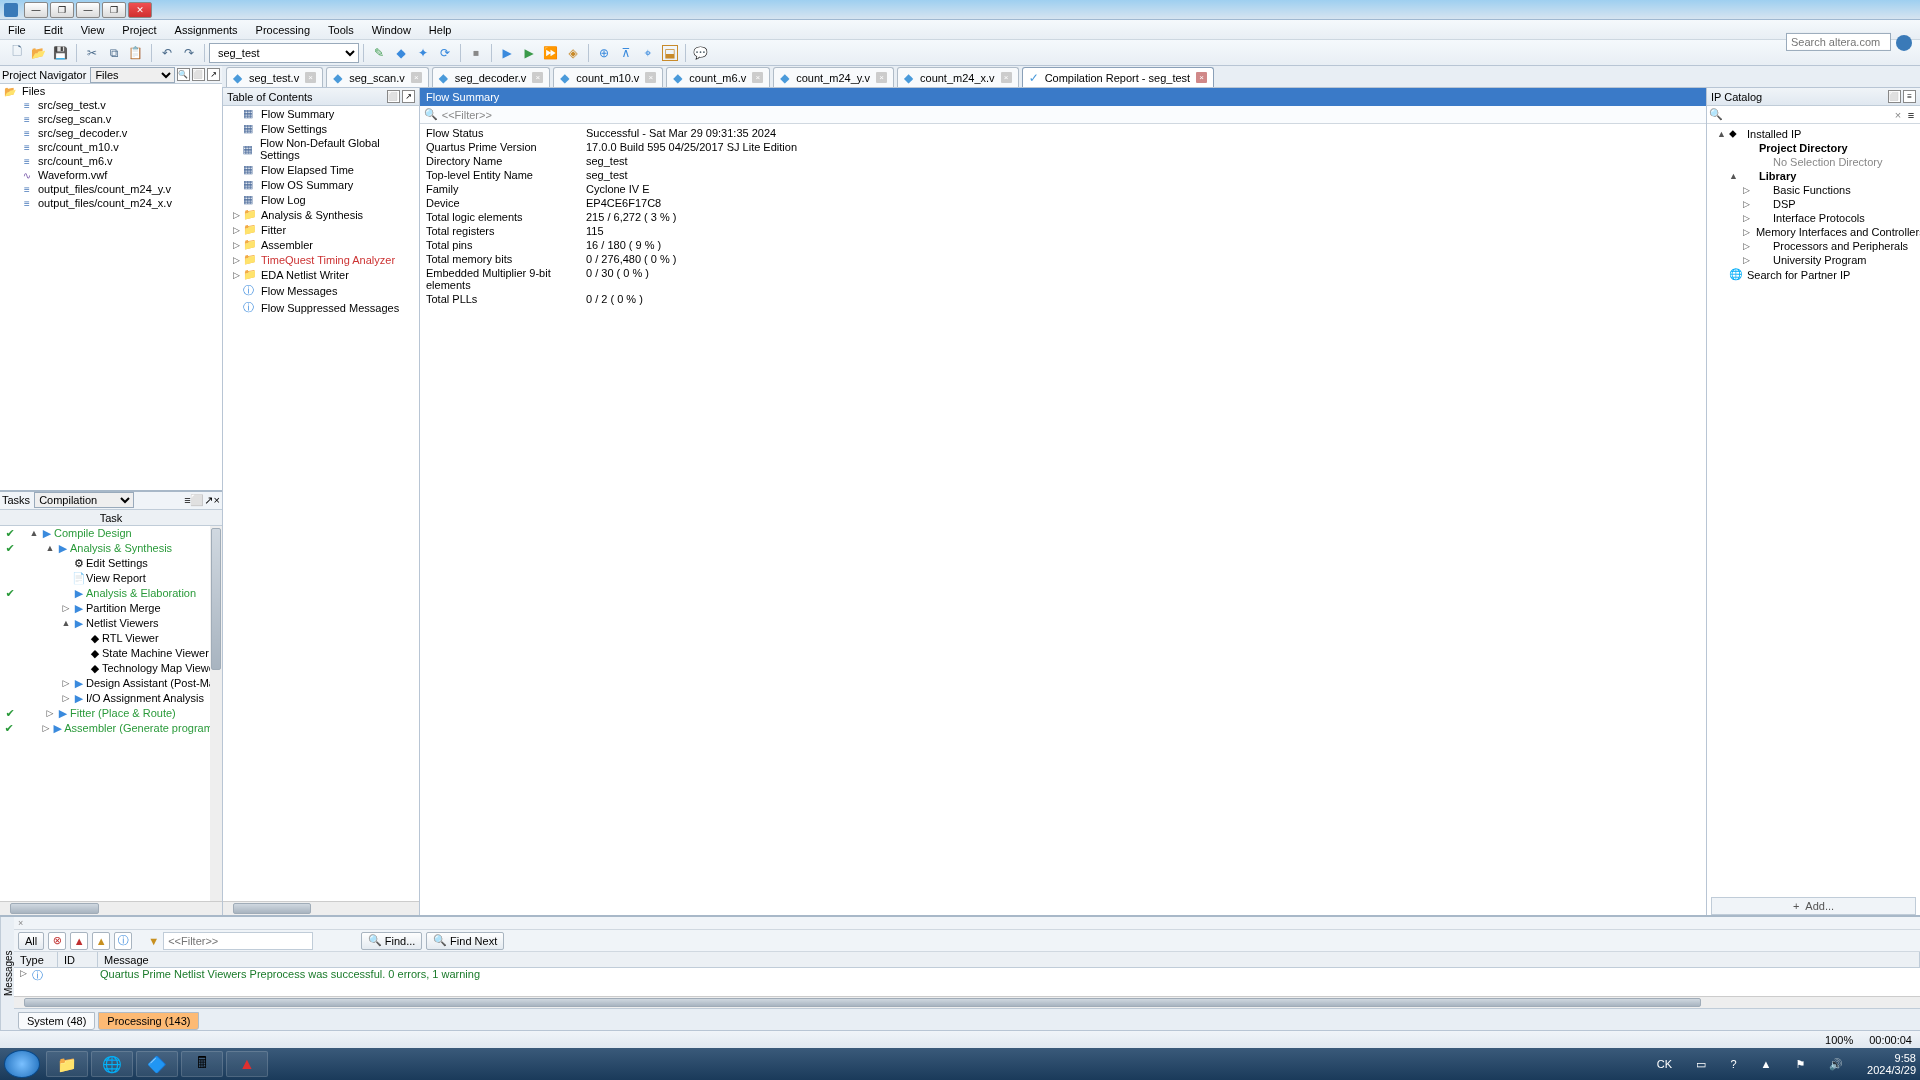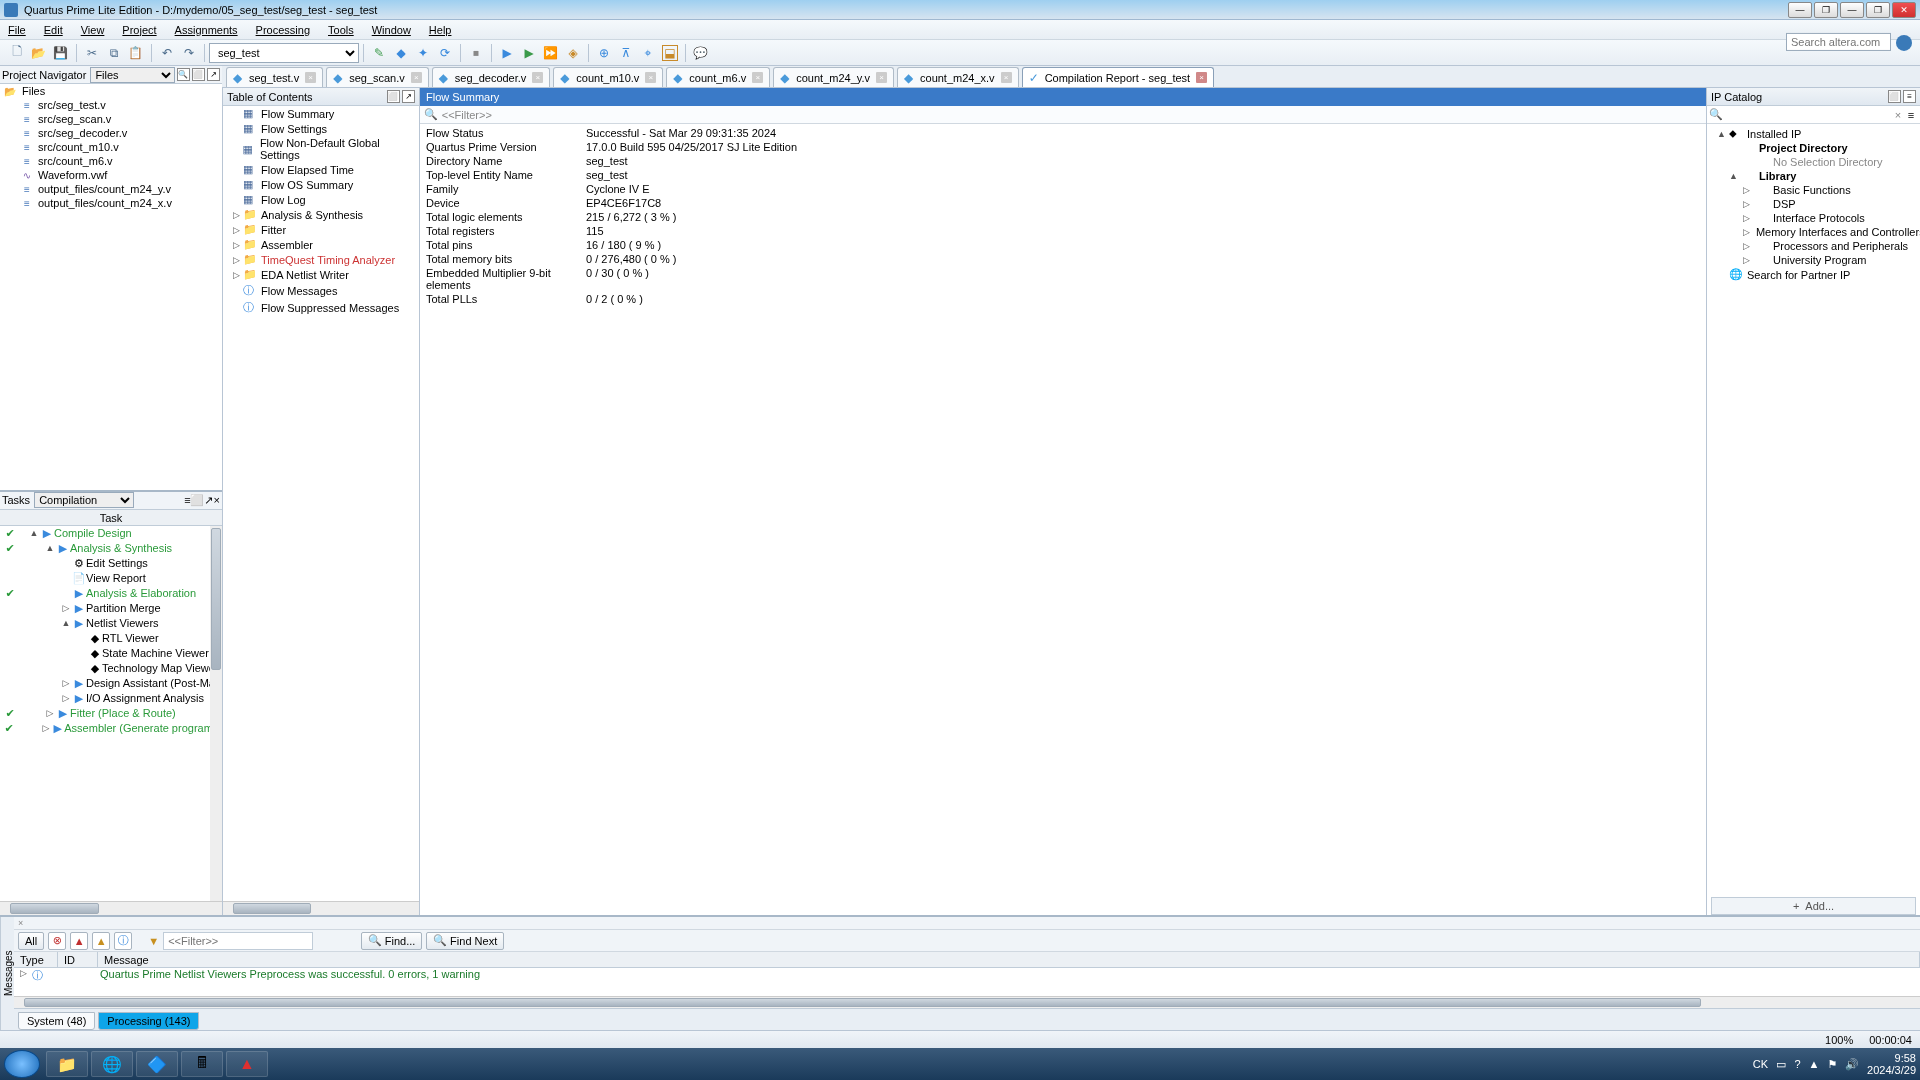--- a/index.html
+++ b/index.html
@@ -8,21 +8,21 @@
 
 .titlebar { height: 20px; background: linear-gradient(#9ecff0, #d6e4f0); display: flex; align-items: center; padding: 0 4px; border-bottom: 1px solid #a0b8d0; }
 .titlebar .appicon { width: 14px; height: 14px; background: #3a7ab8; border-radius: 2px; margin-right: 6px; }
 .titlebar .title { flex: 1; color: #000; font-size: 11px; }
 .winbtns { display: flex; gap: 2px; }
 .winbtn { width: 24px; height: 16px; border: 1px solid #888; background: linear-gradient(#fefefe,#dcdcdc); display:flex; align-items:center; justify-content:center; border-radius:2px; font-size:9px; }
 .winbtn.close { background: linear-gradient(#f05050,#d03030); color:#fff; }
 
 
 .menubar { height: 20px; background: linear-gradient(#f5f9fc, #e8eef4); display: flex; align-items: center; padding: 0 8px; border-bottom: 1px solid #cdd7e0; }
-.menubar span { margin-right: 18px; color: #000; cursor: default; text-decoration: underline; }
+.menubar span { margin-right: 18px; color: #000; cursor: default; }
 
 
 .toolbar { height: 26px; background: linear-gradient(#f5f9fc, #e8eef4); display: flex; align-items: center; padding: 0 6px; border-bottom: 1px solid #b8c5d4; }
 .tbtn { width: 16px; height: 16px; margin: 0 3px; display:inline-flex; align-items:center; justify-content:center; font-size:12px; color:#4a6a8a; cursor:default; }
 .tsep { width: 1px; height: 18px; background: #b8c5d4; margin: 0 4px; }
 .project-select { width: 150px; height: 20px; border: 1px solid #9ab; background: #fff; font-size: 11px; padding: 0 4px; }
 .search-top { position: absolute; right: 8px; top: 42px; transform: translateY(-50%); }
 .search-top input { width: 105px; height: 18px; border: 1px solid #9ab; font-size: 11px; padding: 0 4px; color:#888; }
 .search-top .go { width: 16px; height: 16px; background: #3a7ab8; border-radius: 50%; display: inline-block; vertical-align: middle; margin-left: 2px; }
 .col-mid1 { width: 198px; background: #fff; border-left: 1px solid #b8c5d4; border-right: 1px solid #b8c5d4; display:flex; flex-direction:column; }
@@ -122,37 +122,36 @@
 .msg-tabs { height:22px; background:#e8eef4; border-top:1px solid #c0ccd8; display:flex; align-items:flex-end; padding:0 4px; }
 .mtab { height:18px; background:#f8fafc; border:1px solid #b0bcc8; padding:0 8px; margin-right:3px; border-radius:0 0 3px 3px; display:flex; align-items:center; }
 
 
 .statusbar { height:18px; background:linear-gradient(#f0f4f8,#e0e8f0); border-top:1px solid #b8c5d4; display:flex; align-items:center; justify-content:flex-end; padding:0 8px; gap:16px; }
 
 
 .taskbar { position:absolute; bottom:0; left:0; right:0; height:32px; background:linear-gradient(#3a5a7a,#1a3a5a); display:flex; align-items:center; padding:0 4px; }
 .start { width:36px; height:28px; background: radial-gradient(circle,#7ac0ff,#1a6ab8); border-radius:50%; border:1px solid #0a4a8a; margin-right:6px; }
 .tbitem { width:42px; height:26px; margin-right:3px; background:rgba(255,255,255,0.08); border:1px solid rgba(255,255,255,0.15); border-radius:2px; display:flex; align-items:center; justify-content:center; font-size:16px; }
-.tray { margin-left:auto; display:flex; align-items:center; gap:8px; color:#fff; font-size:10px; }
+.tray { margin-left:auto; display:flex; align-items:center; gap:24px; color:#fff; font-size:10px; }
 .tray .time { text-align:right; line-height:12px; }
 
 .mainwrap { height: calc(1080px - 20px - 20px - 26px - 115px - 18px - 32px); display:flex; flex-direction:column; }
 .left-half { width:222px; display:flex; flex-direction:column; }
 .pn-panel { flex:1; display:flex; flex-direction:column; min-height:240px; border-bottom:2px solid #a8b8c8; }
 .tasks-panel { flex:1; display:flex; flex-direction:column; }
 
 .right-of-left { flex:1; display:flex; flex-direction:column; }
 .body-cols { flex:1; display:flex; }
 </style>
 </head>
 <body>
 
 <div class="titlebar">
   <div class="appicon"></div>
-  <div class="title">Quartus Prime Lite Edition - D:/mydemo/05_seg_test/seg_test - seg_test</div>
   <div class="winbtns">
     <div class="winbtn">—</div>
     <div class="winbtn">❐</div>
     <div class="winbtn">—</div>
     <div class="winbtn">❐</div>
     <div class="winbtn close">✕</div>
   </div>
 </div>
 
 <div class="menubar">
@@ -674,21 +673,21 @@
         <span class="t">ⓘ</span>
         <span class="id"></span>
         <span class="m">Quartus Prime Netlist Viewers Preprocess was successful. 0 errors, 1 warning</span>
       </div>
       <div style="position:absolute;bottom:0;left:0;right:0;height:12px;background:#eee;border-top:1px solid #ccc">
           <div style="position:absolute;top:1px;bottom:1px;left:10px;width:88%;background:linear-gradient(#d0d8e0,#a8b4c0);border:1px solid #a0acb8;border-radius:2px"></div>
         </div>
     </div>
     <div class="msg-tabs">
       <div class="mtab">System (48)</div>
-      <div class="mtab" style="background:#0ea5e9">Processing (143)</div>
+      <div class="mtab" style="background:#fdba74">Processing (143)</div>
     </div>
   </div>
 </div>
 
 <div class="statusbar">
   <span>100%</span>
   <span>00:00:04</span>
 </div>
 
 <div class="taskbar">

